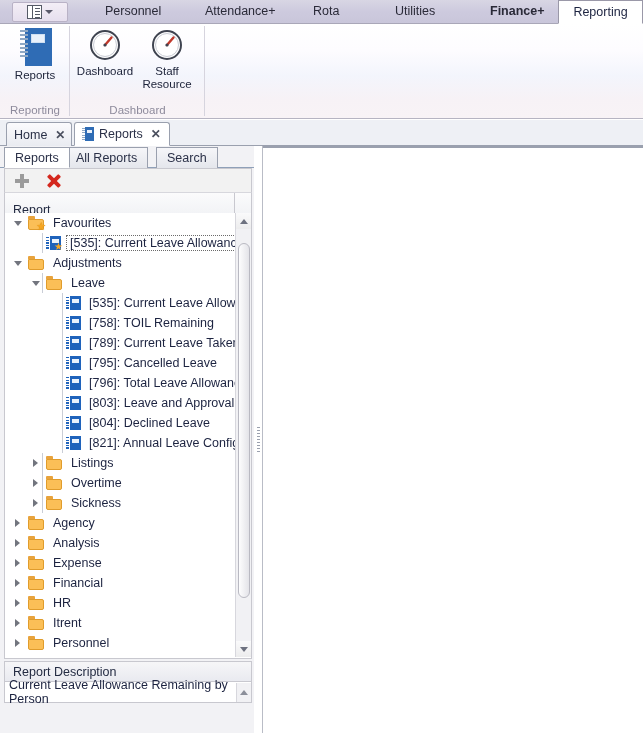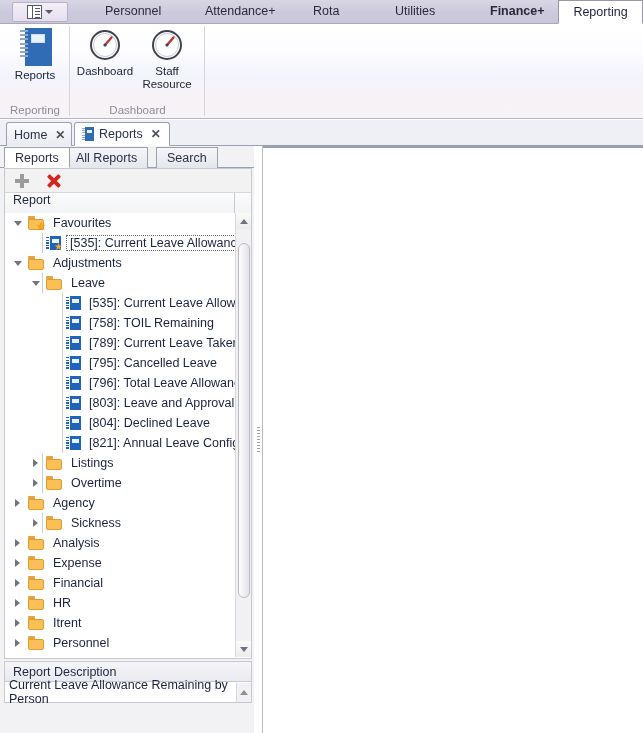--- a/index.html
+++ b/index.html
@@ -178,21 +178,21 @@
     content: ""; position: absolute; left: 5px; top: -1px;
     width: 4px; height: 16px; background: #d4281e; border-radius: 1px;
   }
   .x-icon:before { transform: rotate(45deg); }
   .x-icon:after { transform: rotate(-45deg); }
 
   #treehdr {
     position: absolute; left: 0; top: 24px; width: 248px; height: 36px;
     background: linear-gradient(to bottom,#fbfbfc 0%, #eceef2 100%);
     border: 1px solid #c8c8cf; border-top: 1px solid #d7d7dd;
-    display: flex; 
+    display: flex; align-items: center;
   }
   #treehdr .htitle {
     flex: 1; padding-left: 8px; font-size: 12.5px; color: #232b42;
   }
   #treehdr .hspacer {
     width: 17px; height: 100%; border-left: 1px solid #c8c8cf;
   }
 
   #treebody {
     position: absolute; left: 0; top: 45px; width: 248px; height: 446px;
@@ -587,38 +587,38 @@
             <span style="width: 24px; flex: 0 0 auto;"></span>
             <span class="twisty right"></span>
             <span class="vline"></span>
             <span class="folder">
               <span class="tab"></span>
               <span class="body"></span>
             </span>
             <span class="lab">Overtime</span>
           </div>
           <div class="row">
+            <span style="width: 24px; flex: 0 0 auto;"></span>
+            <span class="twisty right"></span>
+            <span class="vline"></span>
+            <span class="folder">
+              <span class="tab"></span>
+              <span class="body"></span>
+            </span>
+            <span class="lab">Sickness</span>
+          </div>
+          <div class="row">
             <span style="width: 6px; flex: 0 0 auto;"></span>
             <span class="twisty right"></span>
             <span style="width: 4px; flex: 0 0 auto;"></span>
             <span class="folder">
               <span class="tab"></span>
               <span class="body"></span>
             </span>
             <span class="lab">Agency</span>
-          </div>
-          <div class="row">
-            <span style="width: 24px; flex: 0 0 auto;"></span>
-            <span class="twisty right"></span>
-            <span class="vline"></span>
-            <span class="folder">
-              <span class="tab"></span>
-              <span class="body"></span>
-            </span>
-            <span class="lab">Sickness</span>
           </div>
           <div class="row">
             <span style="width: 6px; flex: 0 0 auto;"></span>
             <span class="twisty right"></span>
             <span style="width: 4px; flex: 0 0 auto;"></span>
             <span class="folder">
               <span class="tab"></span>
               <span class="body"></span>
             </span>
             <span class="lab">Analysis</span>

